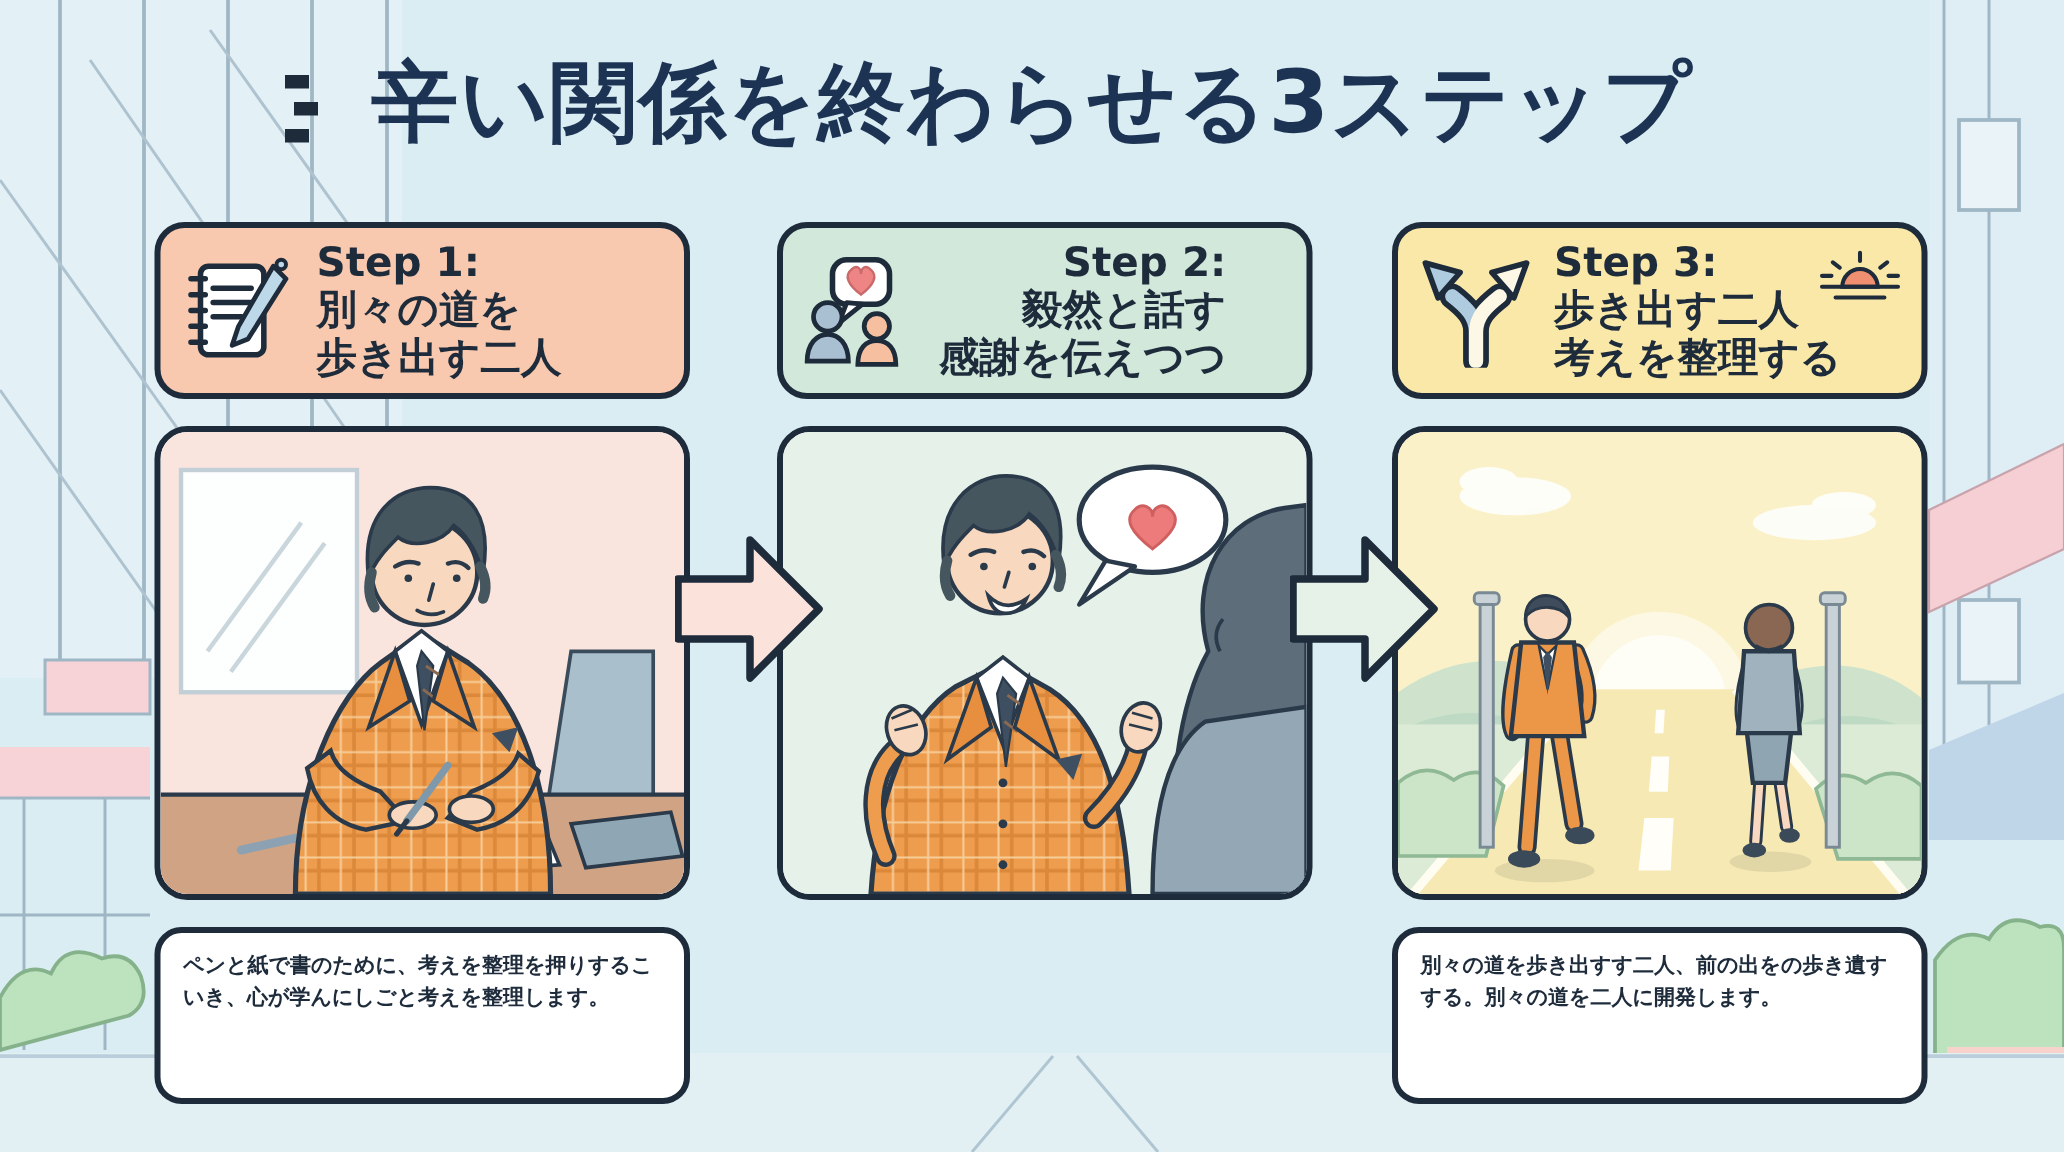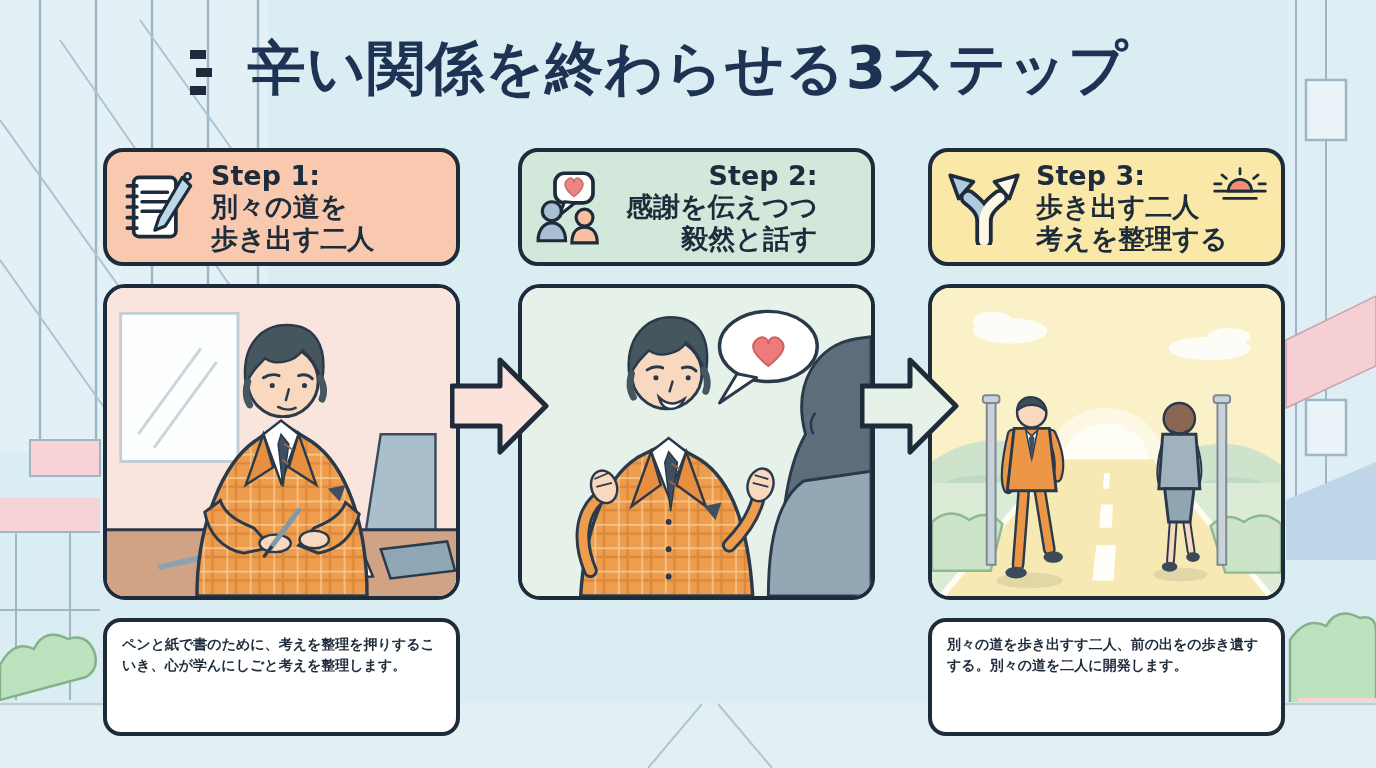--- a/index.html
+++ b/index.html
@@ -127,22 +127,22 @@
         <rect x="18" y="4" width="36" height="28" rx="9" fill="#FFFFFF" stroke="#1D2B3B" stroke-width="3.5"></rect>
         <polygon points="27,31 22,44 37,32" fill="#FFFFFF" stroke="#1D2B3B" stroke-width="3" stroke-linejoin="round"></polygon>
         <path d="M36,26 c-8,-6 -11,-12 -6,-16 c3,-3 6,-1 6,3 c0,-4 3,-6 6,-3 c5,4 2,10 -6,16 z" fill="#EE8484" stroke="#C96A6A" stroke-width="1.5"></path>
         <circle cx="15" cy="40" r="9" fill="#A9BFD2" stroke="#1D2B3B" stroke-width="3"></circle>
         <path d="M2,68 c0,-11 6,-17 13,-17 c7,0 13,6 13,17 z" fill="#A9BFD2" stroke="#1D2B3B" stroke-width="3"></path>
         <circle cx="46" cy="46" r="8" fill="#F6BF9F" stroke="#1D2B3B" stroke-width="3"></circle>
         <path d="M34,70 c0,-10 5,-15 12,-15 c7,0 12,5 12,15 z" fill="#F6BF9F" stroke="#1D2B3B" stroke-width="3"></path>
       </svg>
       <div class="hdr-text">
         <span class="step-label">Step 2:</span>
+        <span class="step-line">毅然と話す</span>
         <span class="step-line">感謝を伝えつつ</span>
-        <span class="step-line">毅然と話す</span>
       </div>
     </div>
 
     <div class="card illus">
       <svg viewBox="0 0 357 316" preserveAspectRatio="none">
         <defs>
           <pattern id="pl2" width="24" height="24" patternUnits="userSpaceOnUse">
             <rect width="24" height="24" fill="#EE9C4D"></rect>
             <path d="M0,12 H24 M12,0 V24" stroke="#CF7B2C" stroke-width="2.5" opacity=".6"></path>
             <path d="M0,3 H24 M3,0 V24" stroke="#F8D3A2" stroke-width="1.4" opacity=".9"></path>

